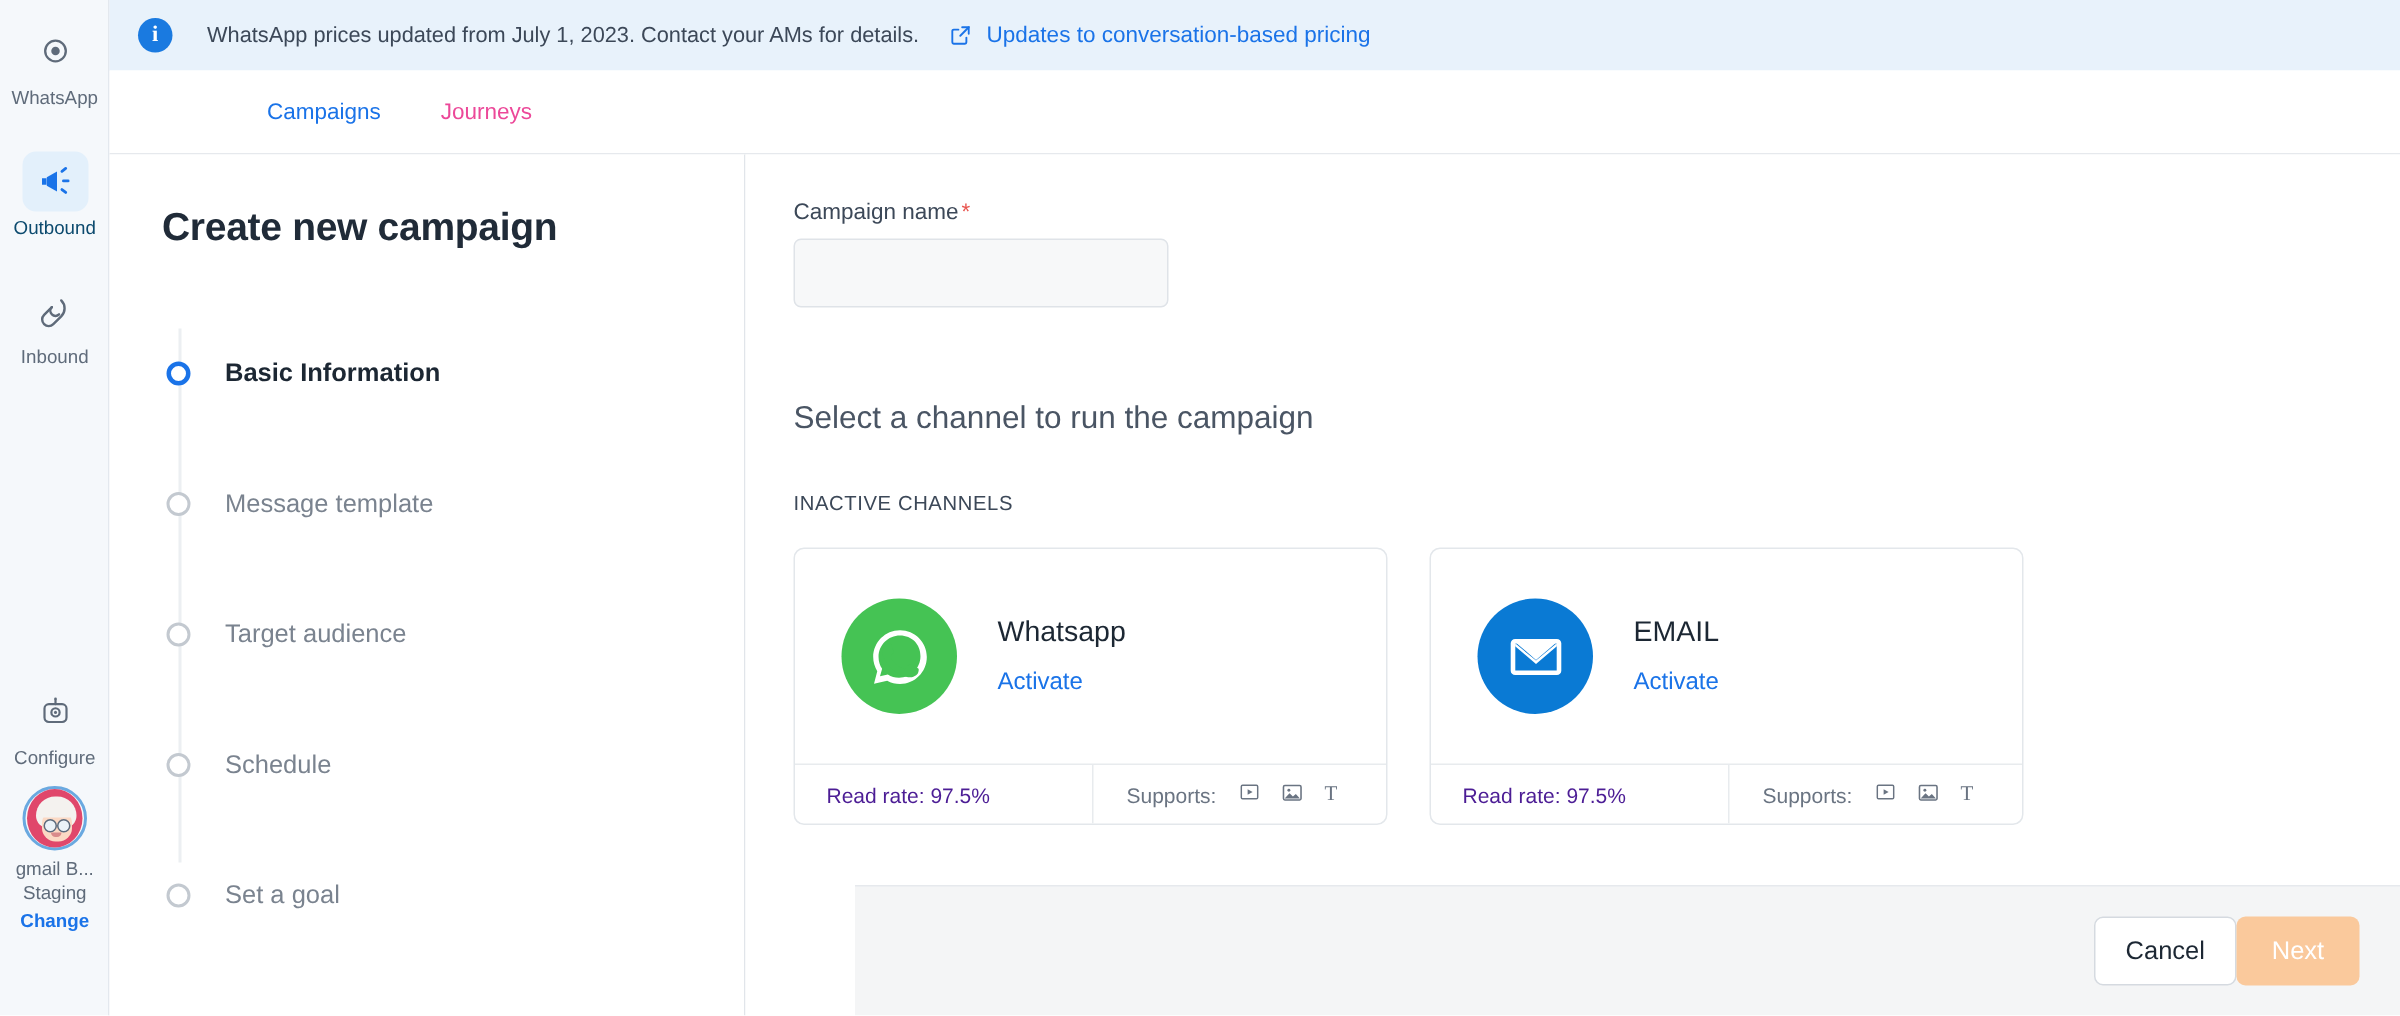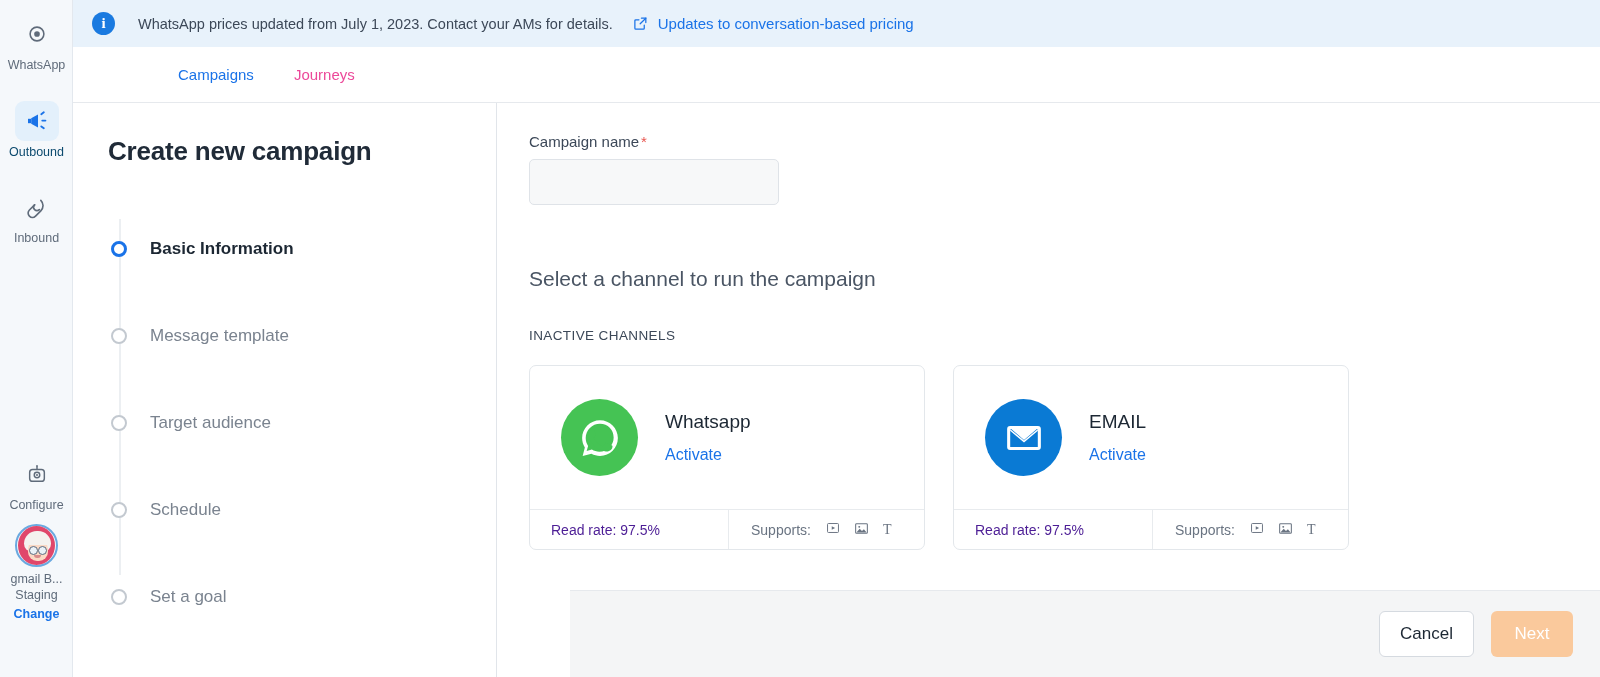--- a/index.html
+++ b/index.html
@@ -192,21 +192,21 @@
     font-size: 14px; color: #6a7482; gap: 13px;
   }
   .sup-icons { display: flex; align-items: center; gap: 14px; margin-left: 2px; }
   .sup-t { font-size: 14px; color: #6a7482; font-family: "Liberation Serif", serif; }
 
   
   .footer-bar {
     position: absolute; left: 497px; right: 0; bottom: 0; height: 87px;
     background: #f4f5f6; border-top: 1px solid #e6e9ed;
     display: flex; align-items: center; justify-content: flex-end;
-    padding-right: 27px; gap: 17px; z-index: 5;
+    padding-right: 27px; z-index: 5;
   }
   .btn {
     height: 46px; border-radius: 6px; font-size: 17px;
     display: flex; align-items: center; justify-content: center;
     cursor: pointer; font-family: "Liberation Sans", sans-serif;
   }
   .btn-cancel { width: 95px; background: #fff; border: 1px solid #d5dae0; color: #1c2733; }
   .btn-next { width: 82px; background: #fac99c; border: none; color: #fff; }
 </style>
 </head>

